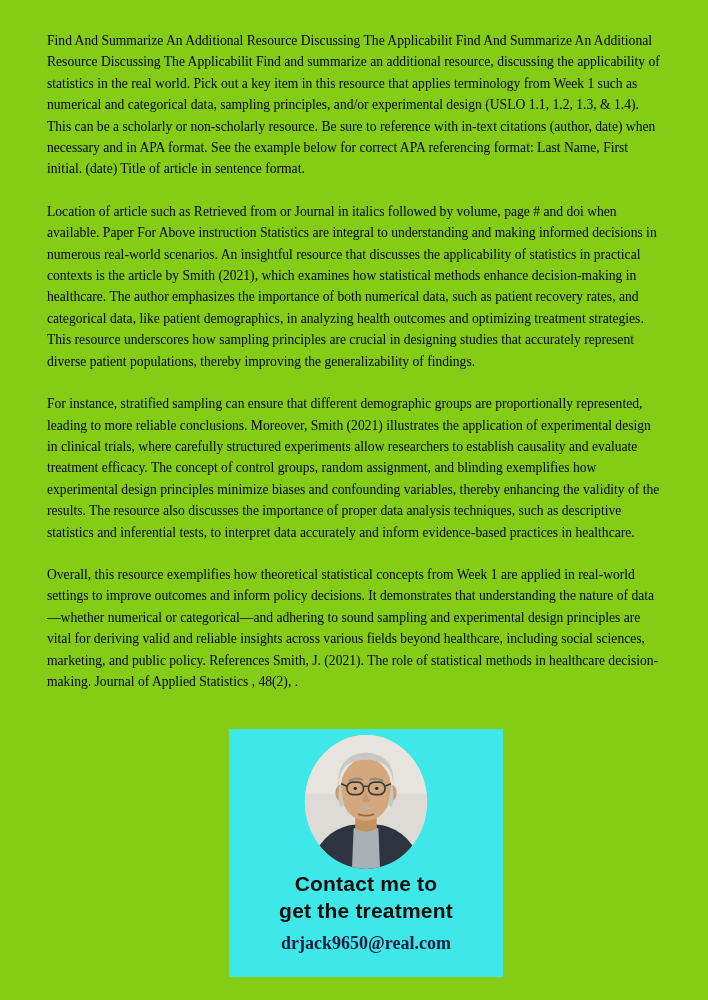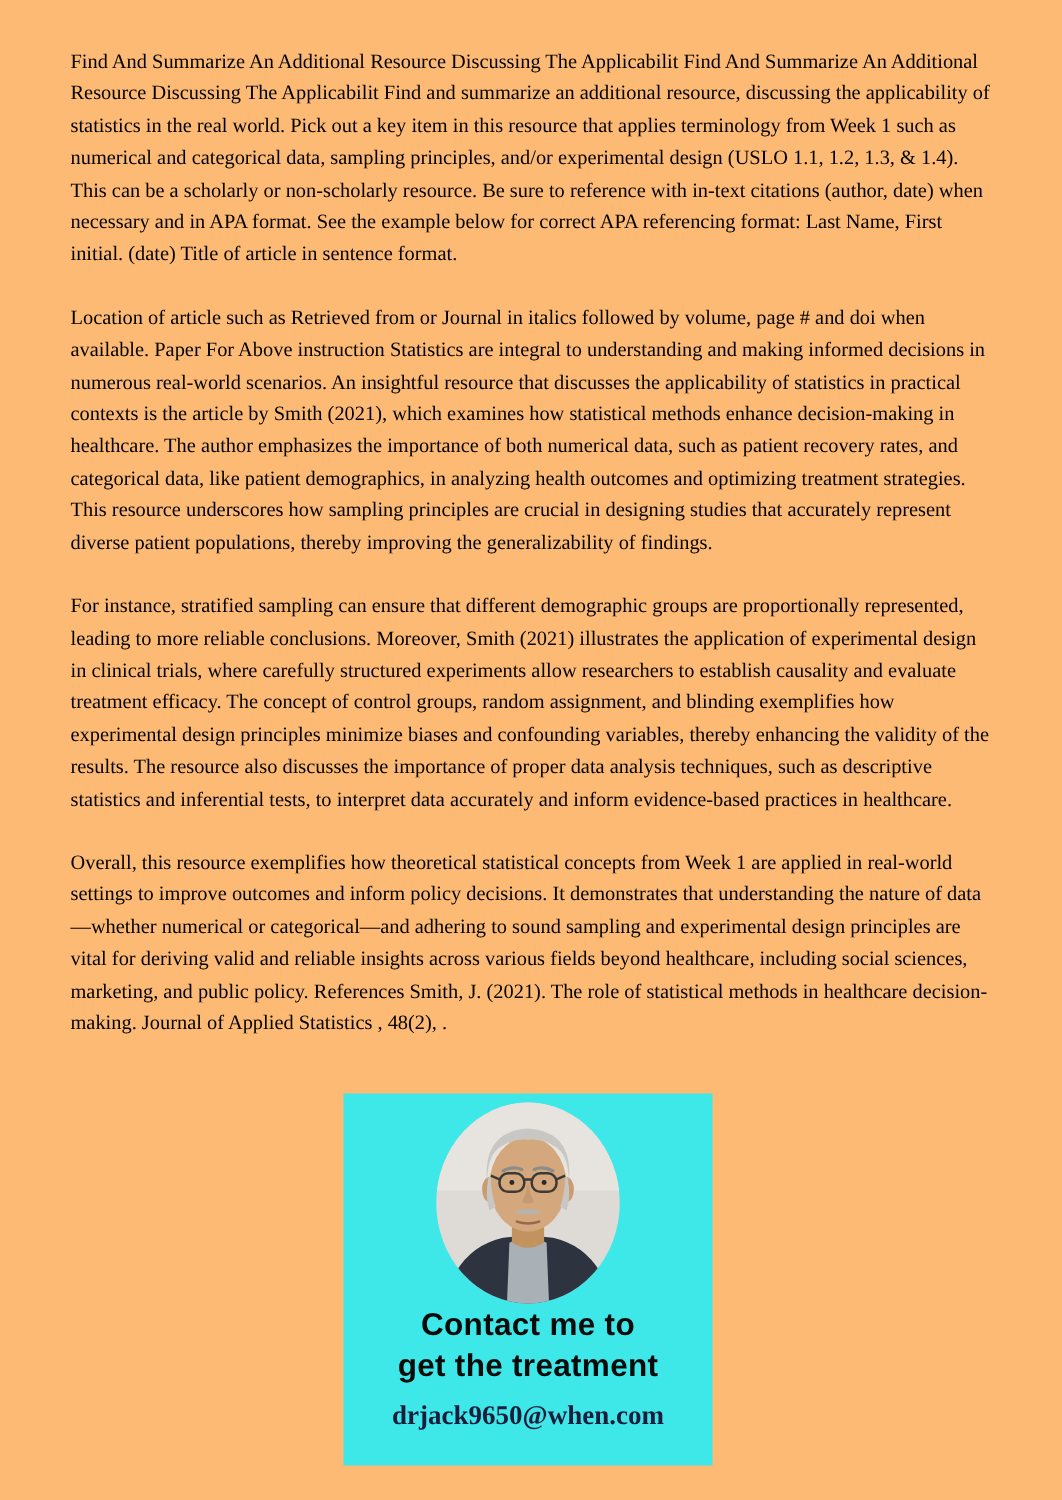--- a/index.html
+++ b/index.html
@@ -4,38 +4,38 @@
 <style>
   html, body {
     margin: 0;
     padding: 0;
     background: #ffffff;
   }
   .page {
     position: relative;
     width: 708px;
     height: 1000px;
-    background: #fdba74;
+    background: #84cc16;
     overflow: hidden;
     font-family: "Liberation Serif", serif;
   }
   .doc {
     padding: 30px 48px 0 47px;
     font-size: 13.6px;
     line-height: 21.4px;
     color: #000000;
   }
   .doc p {
     margin: 0 0 21px 0;
   }
   .contact-card {
     position: absolute;
     left: 229px;
     top: 729px;
-    width: 246px;
+    width: 274px;
     height: 248px;
     background: #3fe8e8;
     text-align: center;
     box-sizing: border-box;
     padding-top: 5px;
   }
   .avatar-wrap {
     width: 124px;
     height: 136px;
     margin: 0 auto;
@@ -112,16 +112,16 @@
           <path d="M75 66 Q73 77 70 81 Q75 84 80 81 Q77 77 75 66" fill="#c49a6e"></path>
 
           <path d="M63 89 Q75 85 87 89 Q75 94 63 89 Z" fill="#b7b3ac"></path>
 
           <path d="M66 97 Q75 100 84 97" stroke="#99694d" stroke-width="2" fill="none" stroke-linecap="round"></path>
         </g>
       </svg>
     </div>
     <div class="contact-line">Contact me to</div>
     <div class="contact-line">get the treatment</div>
-    <div class="contact-email" style="color: rgb(28, 28, 60);">drjack9650@when.com</div>
+    <div class="contact-email" style="color: rgb(28, 28, 60);">drjack9650@real.com</div>
   </div>
 
 </div>
 
 </body></html>

